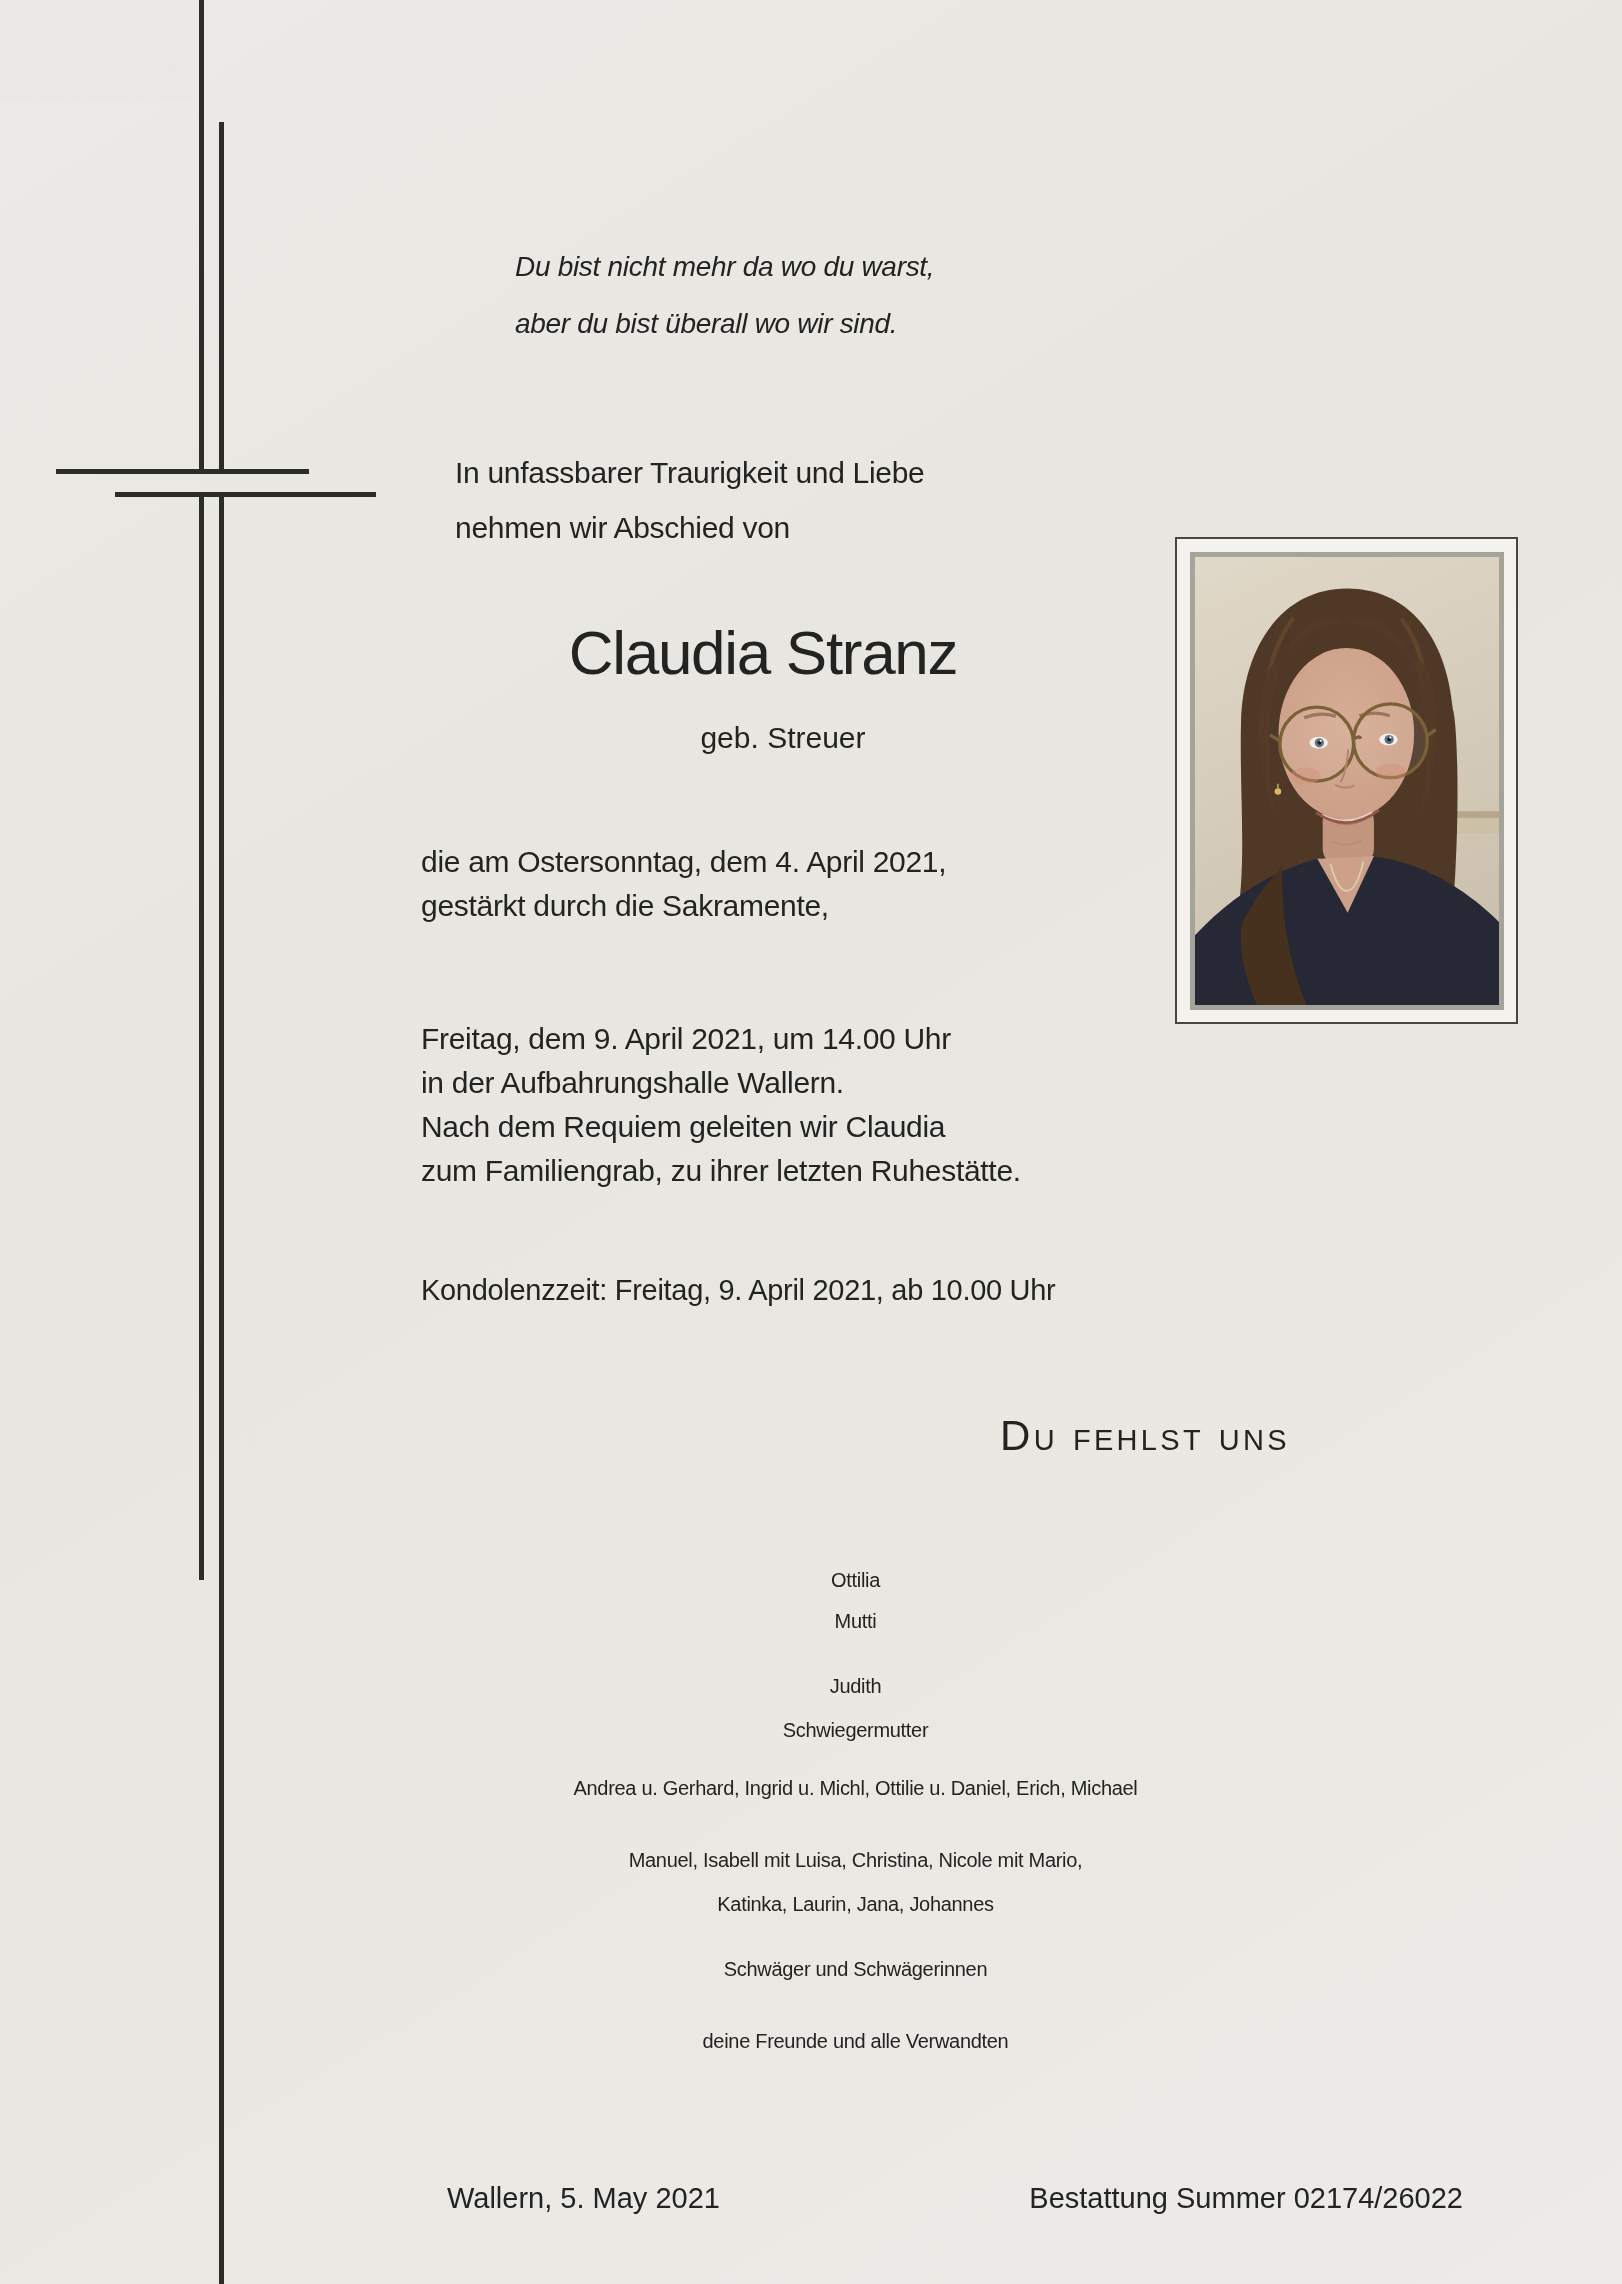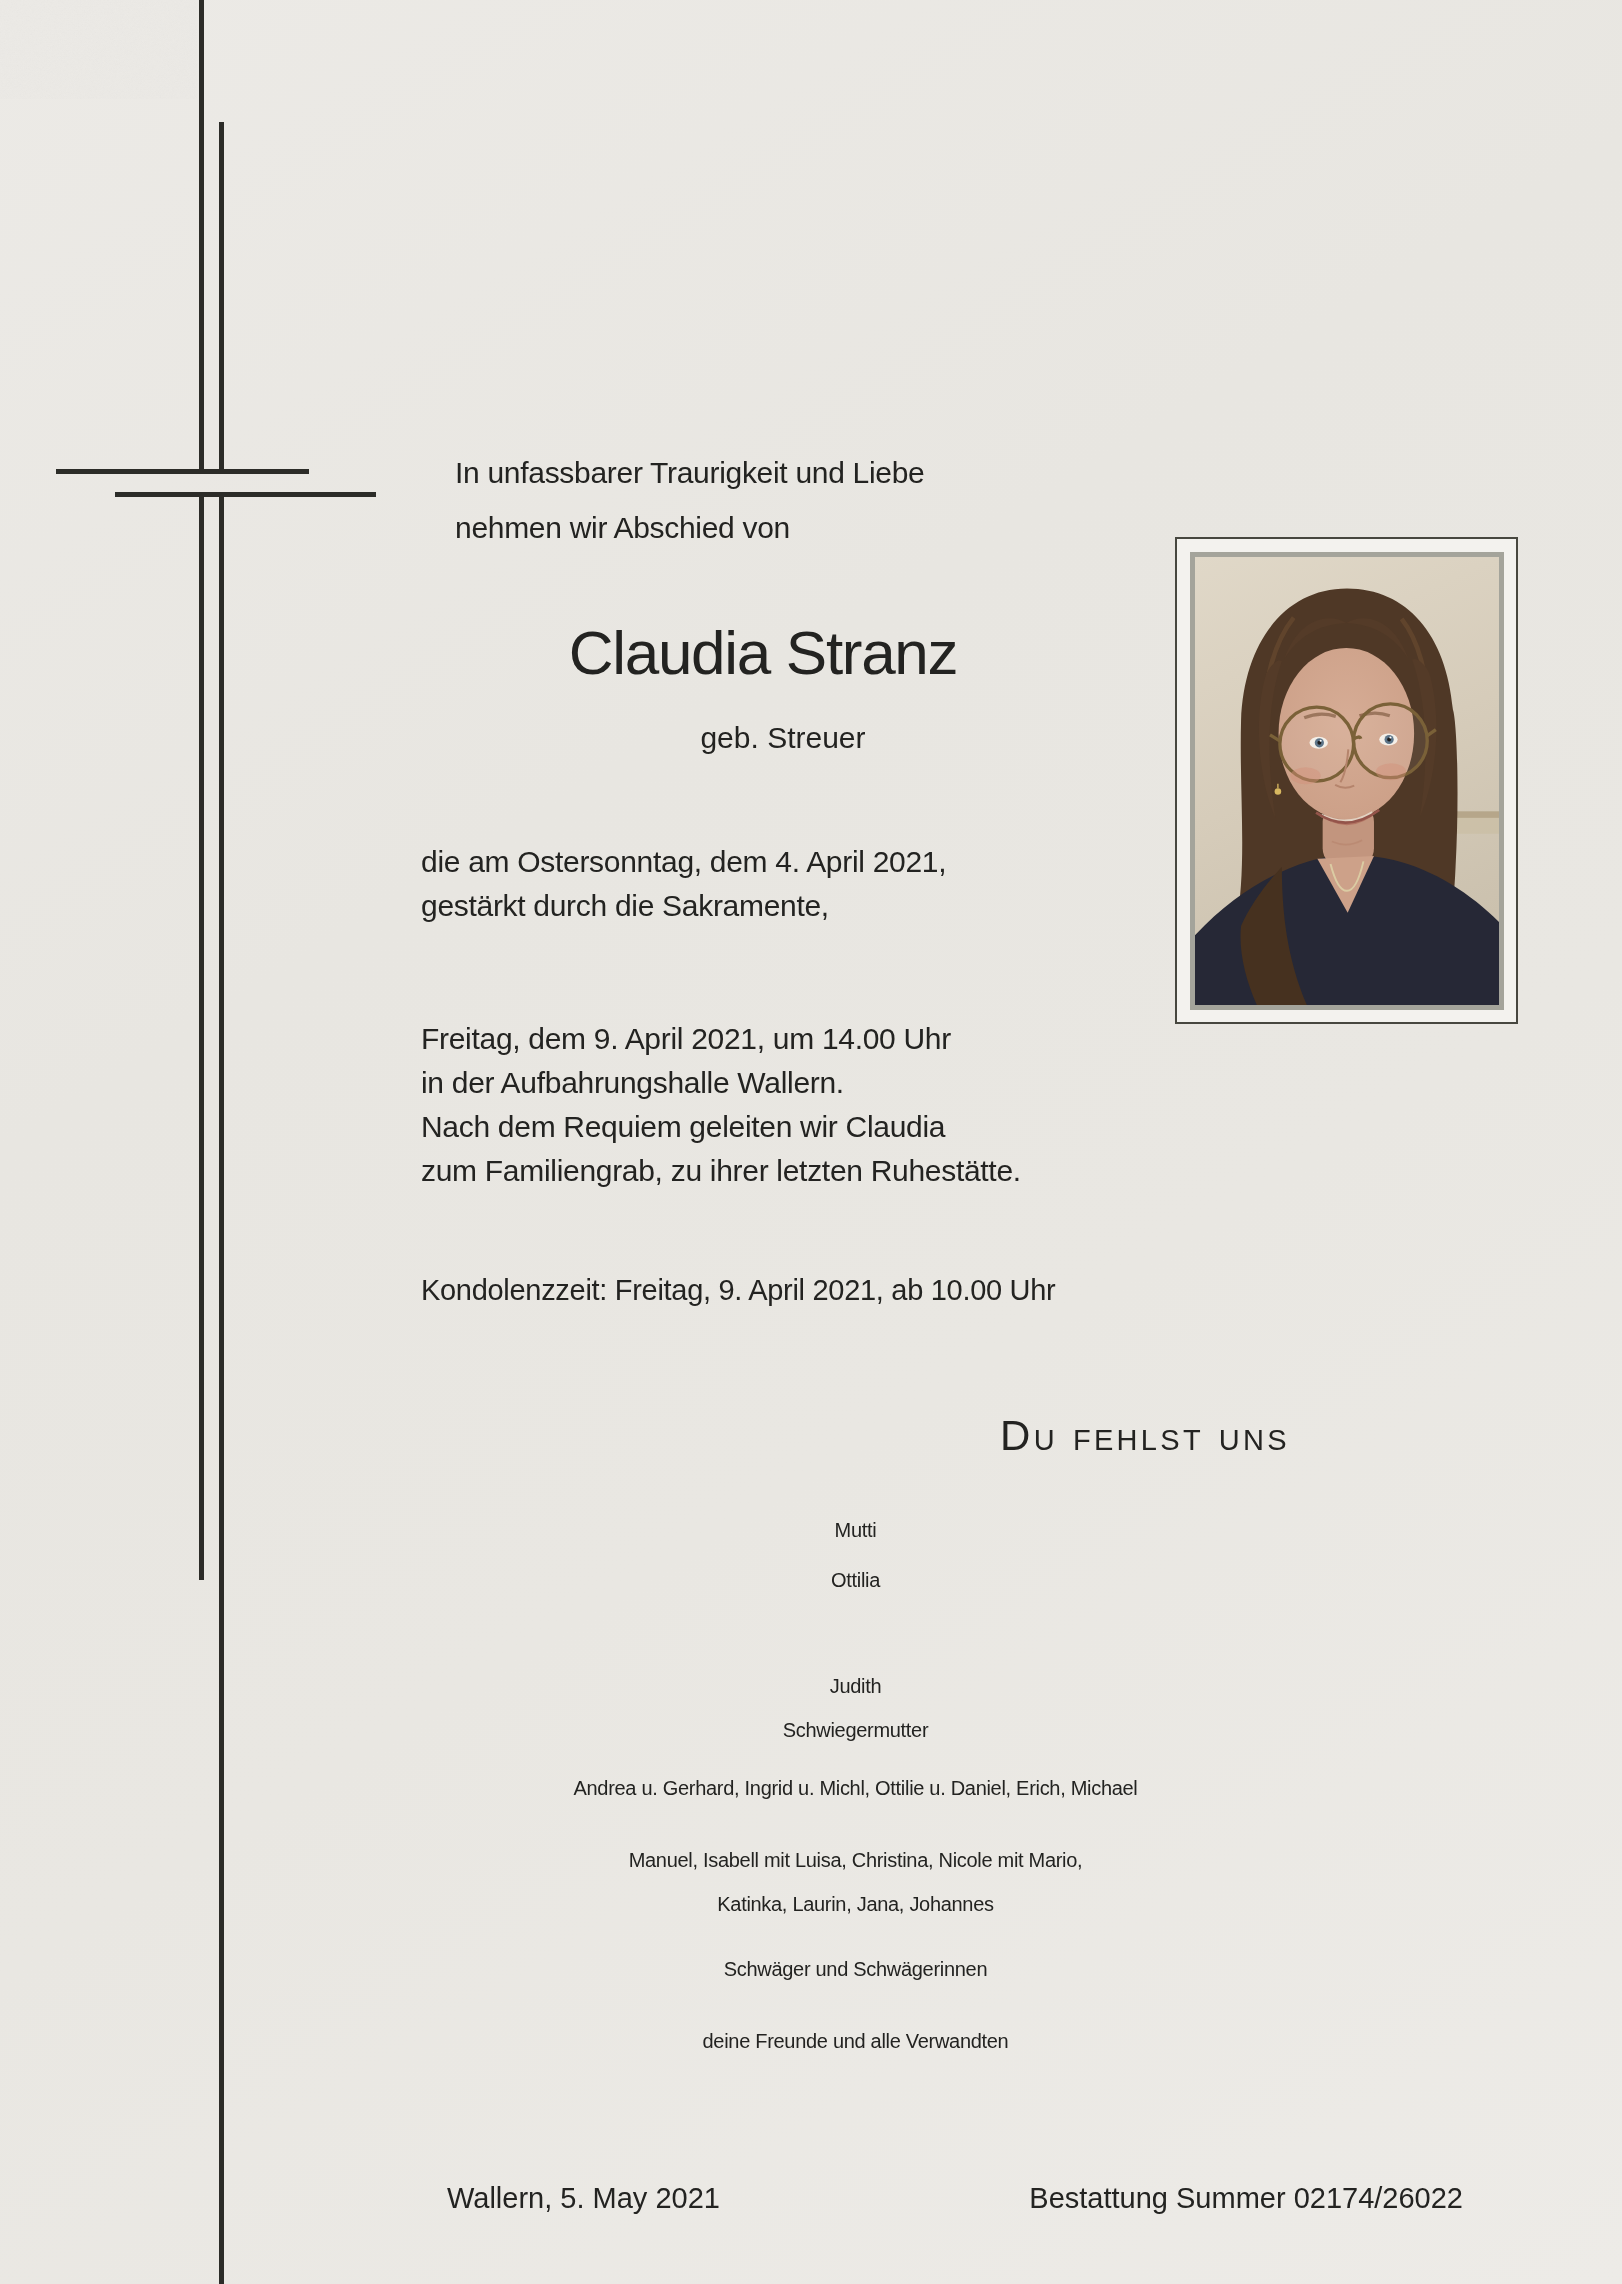--- a/index.html
+++ b/index.html
@@ -67,20 +67,24 @@
 
   <div>
     <div class="cross-part v1a"></div>
     <div class="cross-part v1b"></div>
     <div class="cross-part v2a"></div>
     <div class="cross-part v2b"></div>
     <div class="cross-part h1"></div>
     <div class="cross-part h2"></div>
   </div>
 
+  <div class="tb quote">
+    <span style="display:block">Du bist nicht mehr da wo du warst,</span>
+    <span style="display:block">aber du bist überall wo wir sind.</span>
+  </div>
 
   <div class="tb intro">
     <span style="display:block">In unfassbarer Traurigkeit und Liebe</span>
     <span style="display:block">nehmen wir Abschied von</span>
   </div>
 
   <div class="tb name">Claudia Stranz</div>
   <div class="tb maiden">geb. Streuer</div>
 
   <div class="tb passing">
@@ -93,21 +97,21 @@
     <span style="display:block">in der Aufbahrungshalle Wallern.</span>
     <span style="display:block">Nach dem Requiem geleiten wir Claudia</span>
     <span style="display:block">zum Familiengrab, zu ihrer letzten Ruhestätte.</span>
   </div>
 
   <div class="tb condolence">Kondolenzzeit: Freitag, 9. April 2021, ab 10.00 Uhr</div>
 
   <div class="tb missing">Du fehlst uns</div>
 
   <div class="mline" style="top:1569px">Ottilia</div>
-  <div class="mline" style="top:1519px">Mutti</div>
+  <div class="mline" style="top:1610px">Mutti</div>
   <div class="mline" style="top:1675px">Judith</div>
   <div class="mline" style="top:1719px">Schwiegermutter</div>
   <div class="mline" style="top:1777px">Andrea u. Gerhard, Ingrid u. Michl, Ottilie u. Daniel, Erich, Michael</div>
   <div class="mline" style="top:1849px">Manuel, Isabell mit Luisa, Christina, Nicole mit Mario,</div>
   <div class="mline" style="top:1893px">Katinka, Laurin, Jana, Johannes</div>
   <div class="mline" style="top:1958px">Schwäger und Schwägerinnen</div>
   <div class="mline" style="top:2030px">deine Freunde und alle Verwandten</div>
 
   <div class="tb footer-left">Wallern, 5. May 2021</div>
   <div class="tb footer-right">Bestattung Summer 02174/26022</div>

